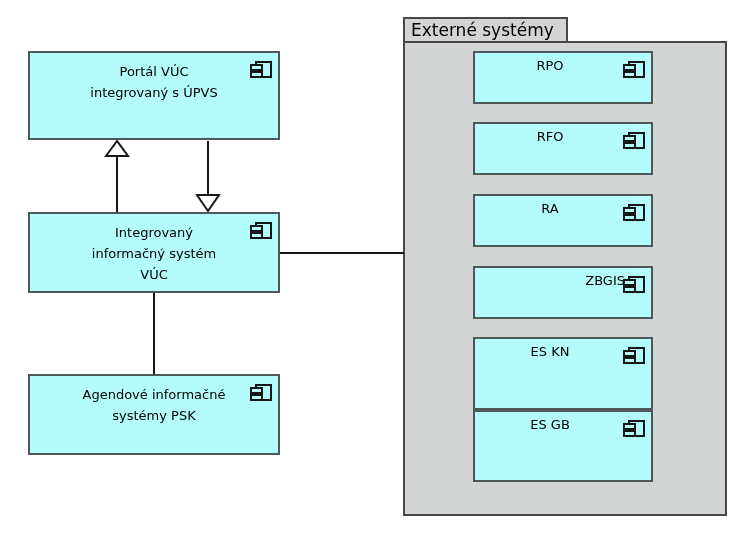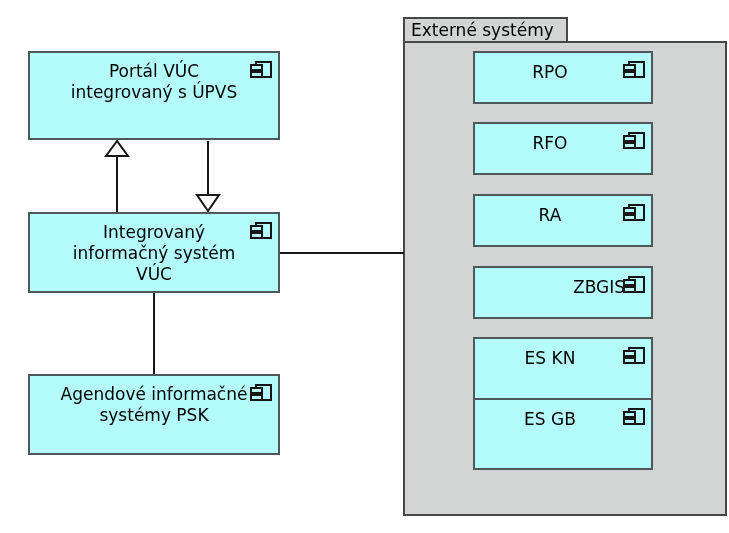--- a/index.html
+++ b/index.html
@@ -20,41 +20,41 @@
   .connectors{position:absolute;left:0;top:0;z-index:1;}
   .connectors line{stroke:var(--line-color);stroke-width:2;}
   .connectors polygon{fill:#ffffff;stroke:var(--line-color);stroke-width:2;stroke-linejoin:miter;}
 
   .node{
     position:absolute;box-sizing:border-box;z-index:2;
     background:var(--component-fill);
     border:2px solid var(--component-border);
     text-align:center;
   }
-  .node-label{padding-top:8px;font-size:17px;line-height:21px;}
+  .node-label{padding-top:8px;font-size:13px;line-height:21px;}
   .node-label .line{display:block;white-space:nowrap;}
 
   .left-node{left:15px;width:252px;}
   .portal{top:51px;height:89px;}
   .iis{top:212px;height:81px;}
   .ais{top:374px;height:81px;}
 
   .group-body{
     position:absolute;left:390px;top:41px;width:324px;height:475px;
     box-sizing:border-box;background:var(--container-fill);
     border:2px solid var(--container-border);z-index:0;
   }
   .group-tab{
     position:absolute;left:390px;top:17px;width:165px;height:26px;
     box-sizing:border-box;background:var(--container-fill);
     border:2px solid var(--container-border);z-index:2;
     font-size:17px;line-height:22px;padding-left:6px;white-space:nowrap;
   }
   .ext-node{left:460px;width:180px;}
-  .ext-node .node-label{padding-top:9px;padding-right:26px;}
+  .ext-node .node-label{padding-top:2px;padding-right:26px;}
 
   
   .uml-icon{
     position:absolute;right:6px;top:8px;width:17px;height:17px;
     box-sizing:border-box;border:2px solid var(--line-color);
   }
   .uml-icon i{
     position:absolute;left:-7px;width:9px;height:3px;
     border:2px solid var(--line-color);background:var(--component-fill);
     display:block;
@@ -162,21 +162,21 @@
   <div class="node ext-node" style="top:337px;height:73px;">
     <div class="node-label">
       <span class="line">ES KN</span>
     </div>
     <span class="uml-icon">
         <i class="t1"></i>
         <i class="t2"></i>
       </span>
   </div>
 
-  <div class="node ext-node" style="top:398px;height:72px;">
+  <div class="node ext-node" style="top:410px;height:72px;">
     <div class="node-label">
       <span class="line">ES GB</span>
     </div>
     <span class="uml-icon">
         <i class="t1"></i>
         <i class="t2"></i>
       </span>
   </div>
 
 </div>

